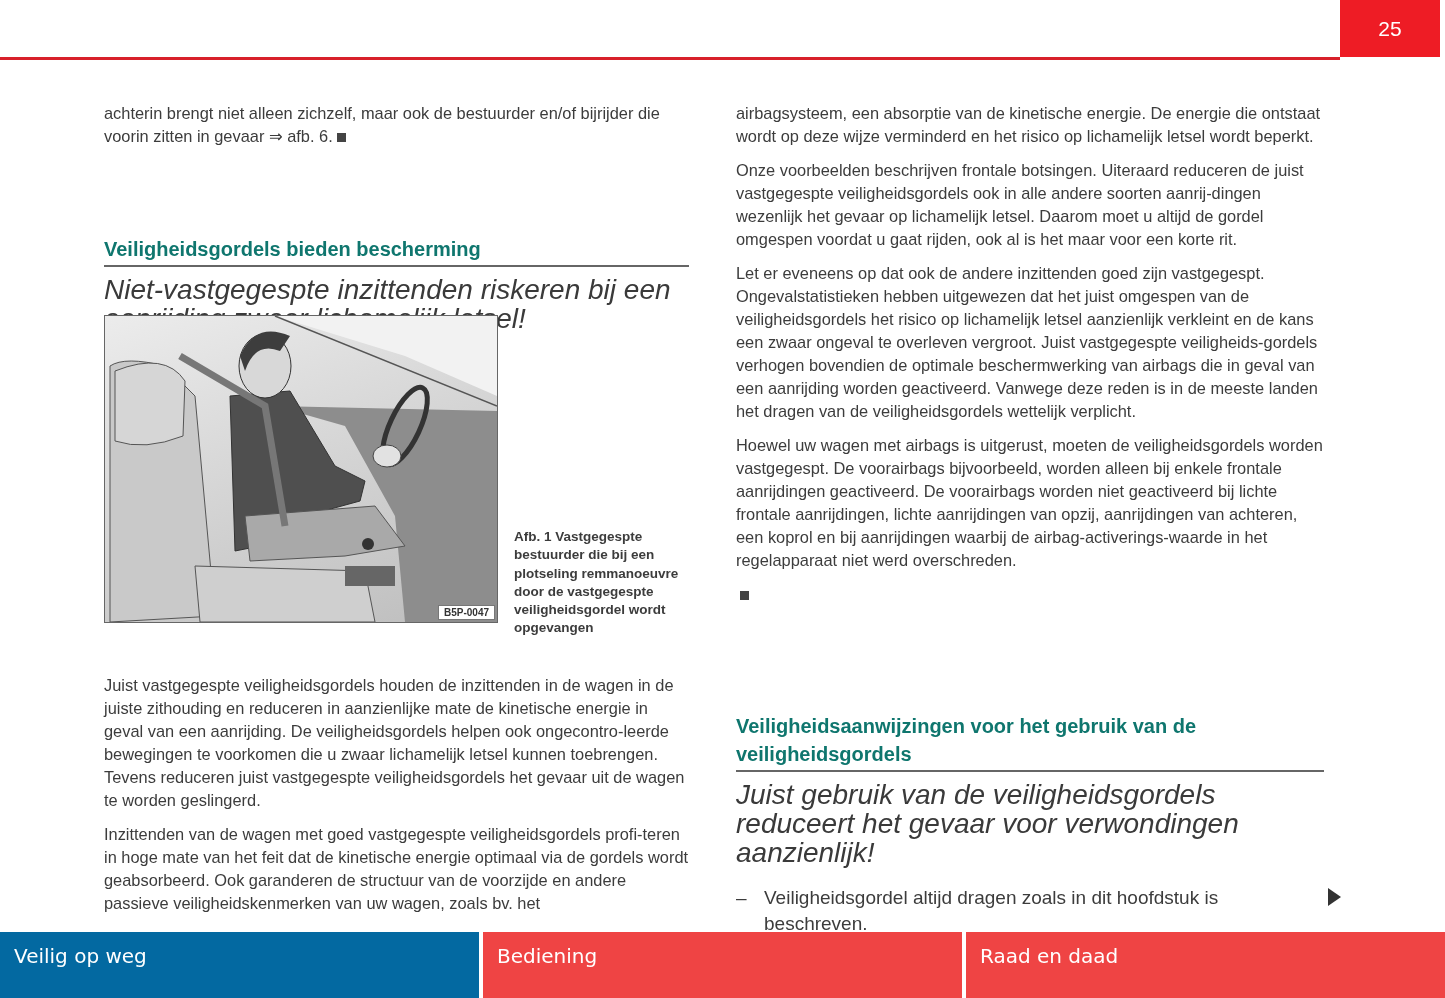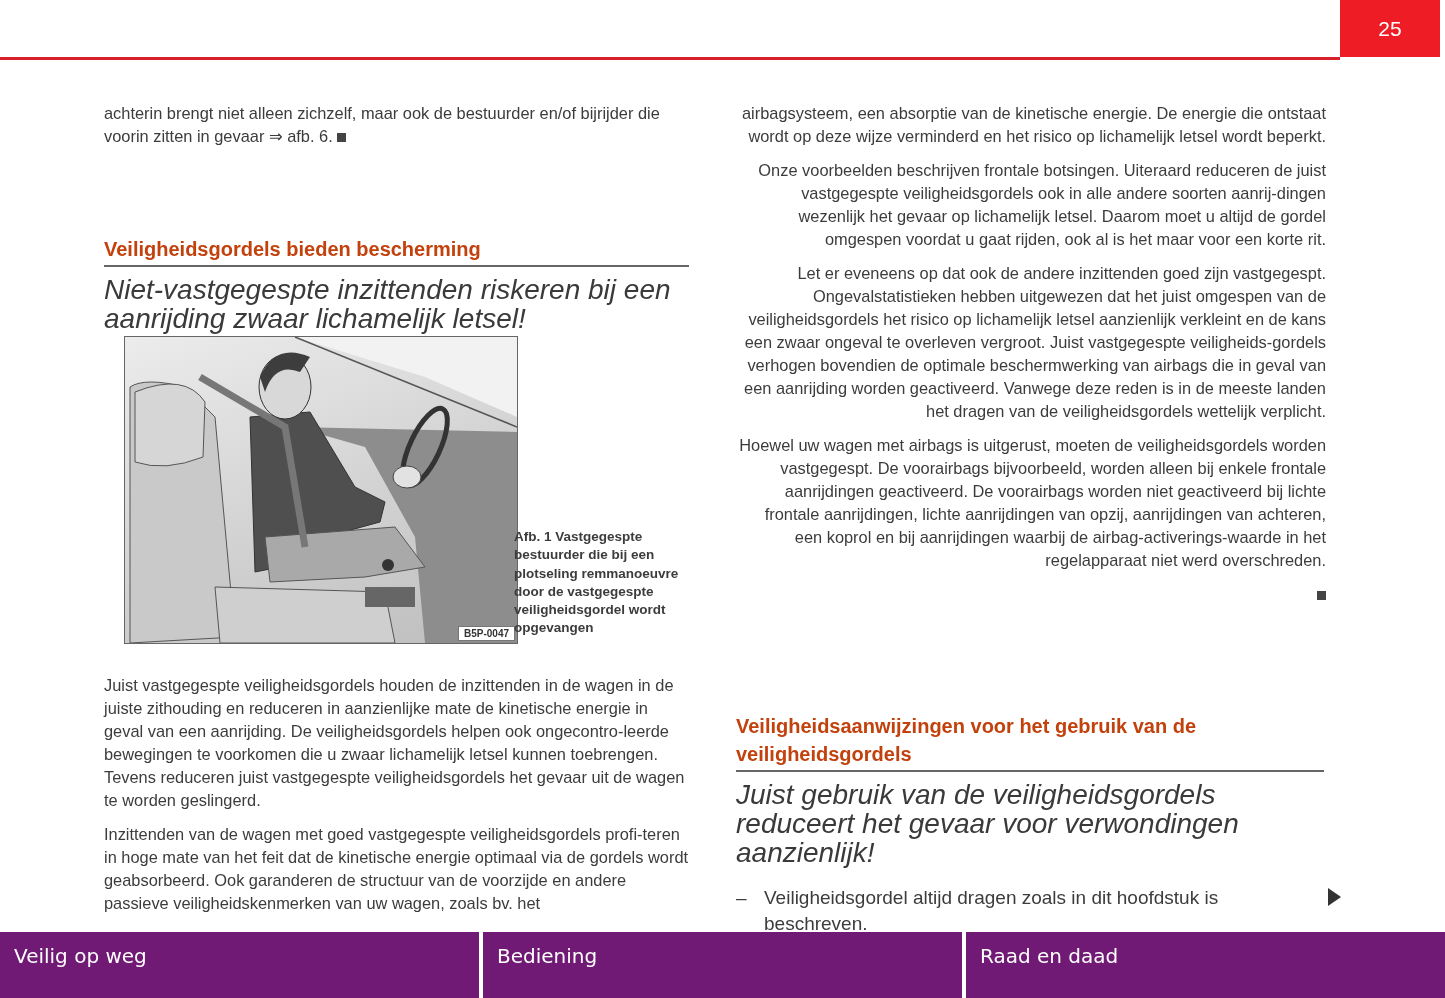--- a/index.html
+++ b/index.html
@@ -5,39 +5,39 @@
   html, body { margin:0; padding:0; }
   body { width:1445px; height:998px; position:relative; background:#ffffff; overflow:hidden;
          font-family:"DejaVu Sans", sans-serif; color:#3a3a3a; }
   .topbar { position:absolute; left:0; top:0; width:1340px; height:57px; border-bottom:3px solid #d8202a; }
   .pagebox { position:absolute; left:1340px; top:0; width:100px; height:57px; background:#ee1c25;
              color:#fff; font-family:"Liberation Sans", sans-serif; font-size:21px; display:flex;
              align-items:center; justify-content:center; }
   .col { position:absolute; font-family:"Liberation Sans", sans-serif; font-size:16.4px; line-height:23px; color:#3c3c3c; }
   .col p { margin:0 0 11px 0; }
   .left { left:104px; top:102px; width:585px; }
-  .right { left:736px; top:102px; width:590px;text-align:right; }
-  h2.sec { font-family:"Liberation Sans", sans-serif; font-weight:bold; font-size:20px; color:#c2410c;
+  .right { left:736px; top:102px; width:590px; }
+  h2.sec { font-family:"Liberation Sans", sans-serif; font-weight:bold; font-size:20px; color:#0f766e;
            margin:0; padding-bottom:2px; border-bottom:2px solid #666; line-height:28px; }
   .lead { font-family:"Liberation Sans", sans-serif; font-style:italic; font-size:28px; line-height:29px; color:#3a3a3a; margin:8px 0 0 0; }
   .sq { display:inline-block; width:9px; height:9px; background:#444; margin-left:4px; vertical-align:middle; }
-  .figure { position:absolute; left:104px; top:336px; width:392px; height:306px; border:1px solid #666;
-            background:linear-gradient(160deg,#ececec 0%,#d9d9d9 40%,#bdbdbd 100%); overflow:hidden;margin-left:20px; }
+  .figure { position:absolute; left:104px; top:315px; width:392px; height:306px; border:1px solid #666;
+            background:linear-gradient(160deg,#ececec 0%,#d9d9d9 40%,#bdbdbd 100%); overflow:hidden; }
   .figcode { position:absolute; right:2px; bottom:2px; background:#fff; border:1px solid #777; font-size:10px;
              padding:1px 5px; font-family:"Liberation Sans", sans-serif; font-weight:bold; color:#333; }
   .caption { position:absolute; left:514px; top:528px; width:180px; font-family:"Liberation Sans", sans-serif;
              font-weight:bold; font-size:13.5px; line-height:18.3px; color:#3c3c3c; }
   .dash-item { display:flex; font-size:19px; line-height:26px; margin-top:18px; }
   .dash-item .d { width:28px; flex:none; }
   .next-arrow { position:absolute; left:1328px; top:888px; width:0; height:0; border-top:9px solid transparent;
                 border-bottom:9px solid transparent; border-left:13px solid #333; }
   .footer { position:absolute; left:0; top:932px; width:1445px; height:66px; display:flex; gap:4px; }
-  .tab { flex:1; height:66px; background:#701a75; color:#fff; font-family:"DejaVu Sans", sans-serif; font-size:20px;
+  .tab { flex:1; height:66px; background:#ef4444; color:#fff; font-family:"DejaVu Sans", sans-serif; font-size:20px;
          padding:12px 0 0 14px; box-sizing:border-box; cursor:pointer; }
-  .tab.active { background:#701a75; }
+  .tab.active { background:#0369a1; }
 </style>
 </head>
 <body>
 
 <div class="topbar"></div>
 <div class="pagebox">25</div>
 
 <div class="col left">
   <p><span>achterin brengt niet alleen zichzelf, maar ook de bestuurder en/of bijrijder die voorin zitten in gevaar ⇒ afb. 6.</span><span class="sq"></span></p>
   <div style="height:76px"></div>

